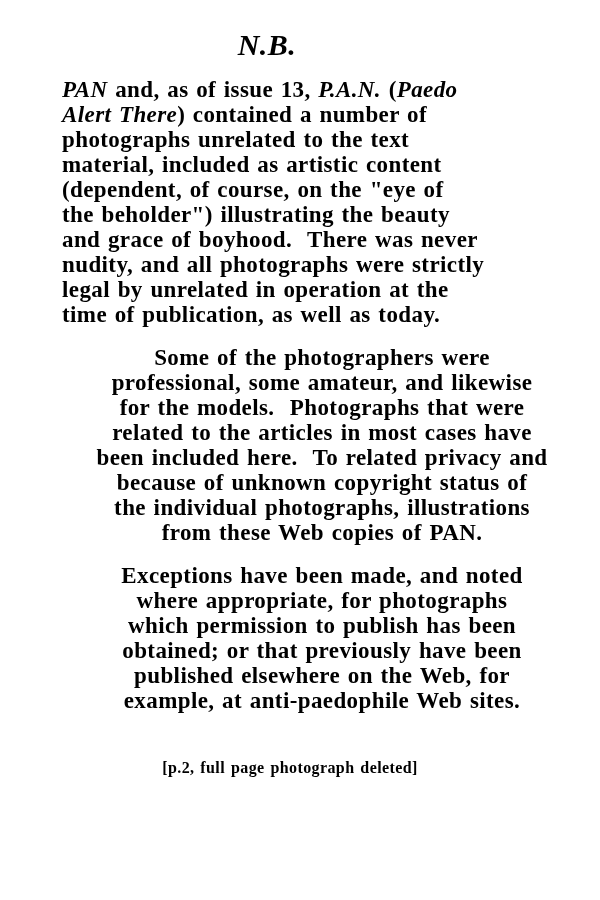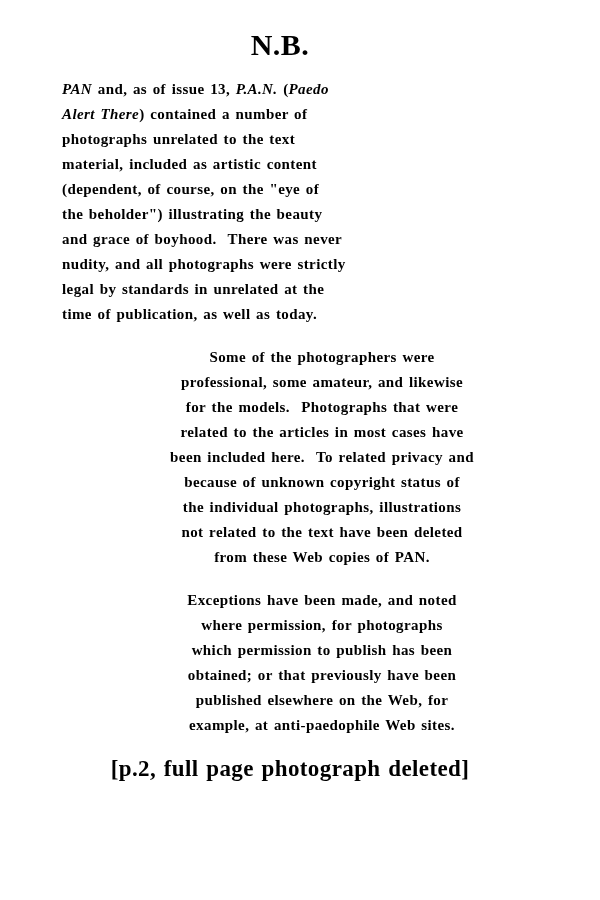--- a/index.html
+++ b/index.html
@@ -7,47 +7,48 @@
     position: relative;
     width: 600px;
     height: 900px;
     background: #ffffff;
     color: #000000;
     overflow: hidden;
     font-family: "Liberation Serif", "DejaVu Serif", serif;
     font-weight: bold;
   }
   .heading {
-    margin: 28px auto 0 13px;
+    margin: 28px auto 0 0;
     width: 534px;
     text-align: center;
     font-size: 30px;
     line-height: 34px;
     letter-spacing: 0.5px;
+    font-style: italic;
   }
   .bodytext {
     margin-top: 15px;
     margin-left: 62px;
     width: 520px;
-    font-size: 15px;
+    font-size: 23px;
   }
   .para { margin: 0; }
   .para + .para { margin-top: 18px; text-align: center; }
   .line {
     line-height: 25px;
     white-space: pre;
     letter-spacing: 0.4px;
     word-spacing: 1.5px;
   }
   .it { font-style: italic; }
   .footer-note {
-    margin-top: 18px;
+    margin-top: 42px;
     width: 580px;
     text-align: center;
-    font-size: 23px;
+    font-size: 16px;
     line-height: 25px;
     white-space: pre;
     letter-spacing: 0.4px;
     word-spacing: 1.5px;
   }
 </style>
 </head>
 <body>
 
 <div class="page">
@@ -58,39 +59,38 @@
 
     <div class="para">
       <div class="line"><span class="it">PAN</span><span> and, as of issue 13, </span><span class="it">P.A.N.</span><span> (</span><span class="it">Paedo</span></div>
       <div class="line"><span class="it">Alert There</span><span>) contained a number of</span></div>
       <div class="line">photographs unrelated to the text</div>
       <div class="line">material, included as artistic content</div>
       <div class="line">(dependent, of course, on the "eye of</div>
       <div class="line">the beholder") illustrating the beauty</div>
       <div class="line">and grace of boyhood.  There was never</div>
       <div class="line">nudity, and all photographs were strictly</div>
-      <div class="line">legal by standards in unrelated at the</div>
+      <div class="line">legal by unrelated in operation at the</div>
       <div class="line">time of publication, as well as today.</div>
     </div>
 
     <div class="para">
       <div class="line">Some of the photographers were</div>
       <div class="line">professional, some amateur, and likewise</div>
       <div class="line">for the models.  Photographs that were</div>
       <div class="line">related to the articles in most cases have</div>
       <div class="line">been included here.  To related privacy and</div>
       <div class="line">because of unknown copyright status of</div>
       <div class="line">the individual photographs, illustrations</div>
-      <div class="line">not related to the text have been deleted</div>
       <div class="line">from these Web copies of PAN.</div>
     </div>
 
     <div class="para">
       <div class="line">Exceptions have been made, and noted</div>
-      <div class="line">where permission, for photographs</div>
+      <div class="line">where appropriate, for photographs</div>
       <div class="line">which permission to publish has been</div>
       <div class="line">obtained; or that previously have been</div>
       <div class="line">published elsewhere on the Web, for</div>
       <div class="line">example, at anti-paedophile Web sites.</div>
     </div>
 
   </div>
 
   <div class="footer-note">[p.2, full page photograph deleted]</div>
 

